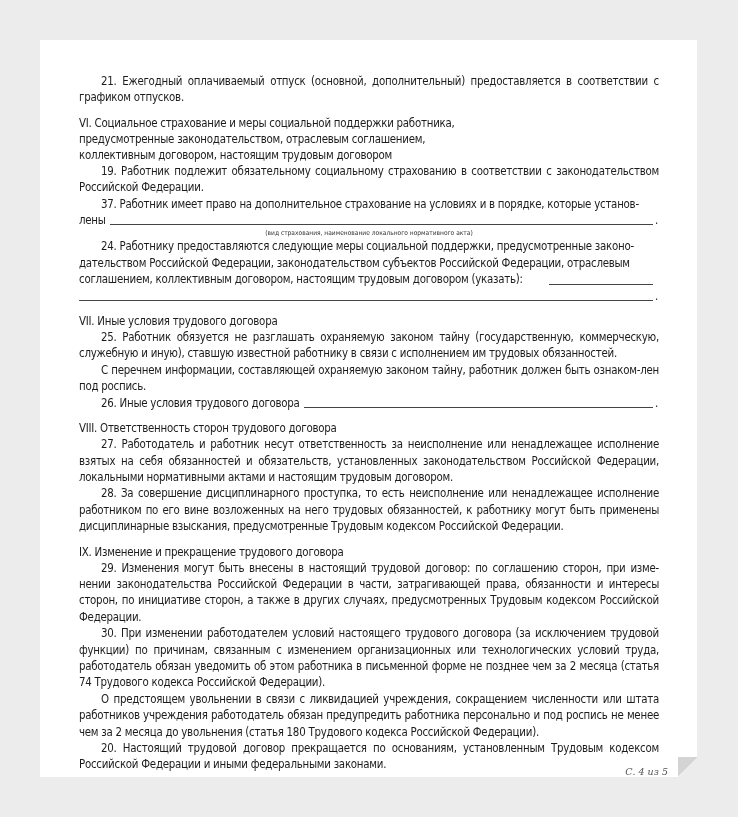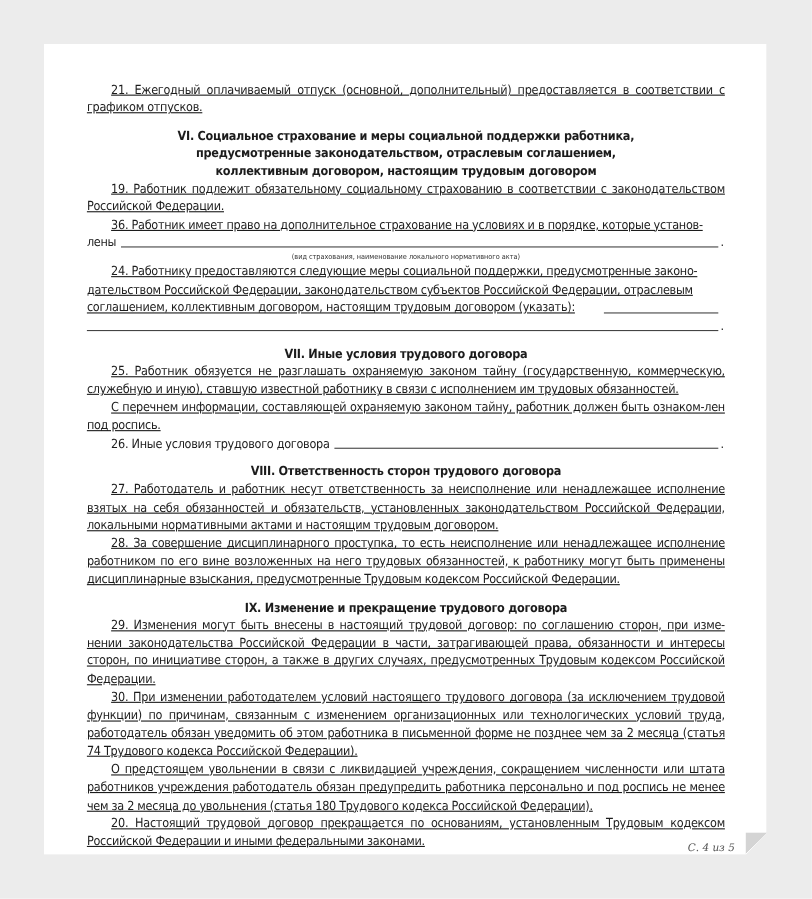--- a/index.html
+++ b/index.html
@@ -26,24 +26,23 @@
   .content {
     position: absolute;
     left: 39px; top: 33px;
     width: 580px;
     color: #1c1c1c;
     font-size: 11.4px;
     line-height: 16.4px;
     letter-spacing: -0.25px;
   }
   p { margin: 0; text-align: justify; }
-  .ind { text-indent: 22px; text-decoration: underline; }
+  .ind { text-indent: 22px; }
   .h {
-    text-align: center;
-    font-weight: bold;
+    font-weight: normal;
     margin: 0;
     line-height: 16px;
   }
   .gap-md { height: 9px; }
   .line-row {
     display: flex;
     align-items: flex-start;
   }
   .line-row .fill {
     flex: 1;
@@ -77,21 +76,21 @@
     <p class="ind">21. Ежегодный оплачиваемый отпуск (основной, дополнительный) предоставляется в соответствии с графиком отпусков.</p>
 
     <div class="gap-md"></div>
     <div class="h">
       <div>VI. Социальное страхование и меры социальной поддержки работника,</div>
       <div>предусмотренные законодательством, отраслевым соглашением,</div>
       <div>коллективным договором, настоящим трудовым договором</div>
     </div>
 
     <p class="ind">19. Работник подлежит обязательному социальному страхованию в соответствии с законодательством Российской Федерации.</p>
-    <p class="ind" style="text-align:left;">36. Работник имеет право на дополнительное страхование на условиях и в порядке, которые установ-</p>
+    <p class="ind" style="text-align:left;">37. Работник имеет право на дополнительное страхование на условиях и в порядке, которые установ-</p>
     <div class="line-row">
       <span>лены</span>
       <span class="fill"></span>
       <span class="dot">.</span>
     </div>
     <div class="caption">(вид страхования, наименование локального нормативного акта)</div>
 
     <p class="ind" style="text-align:left;">
       <span>24. Работнику предоставляются следующие меры социальной поддержки, предусмотренные законо-дательством Российской Федерации, законодательством субъектов Российской Федерации, отраслевым соглашением, коллективным договором, настоящим трудовым договором (указать):</span>
     </p>

